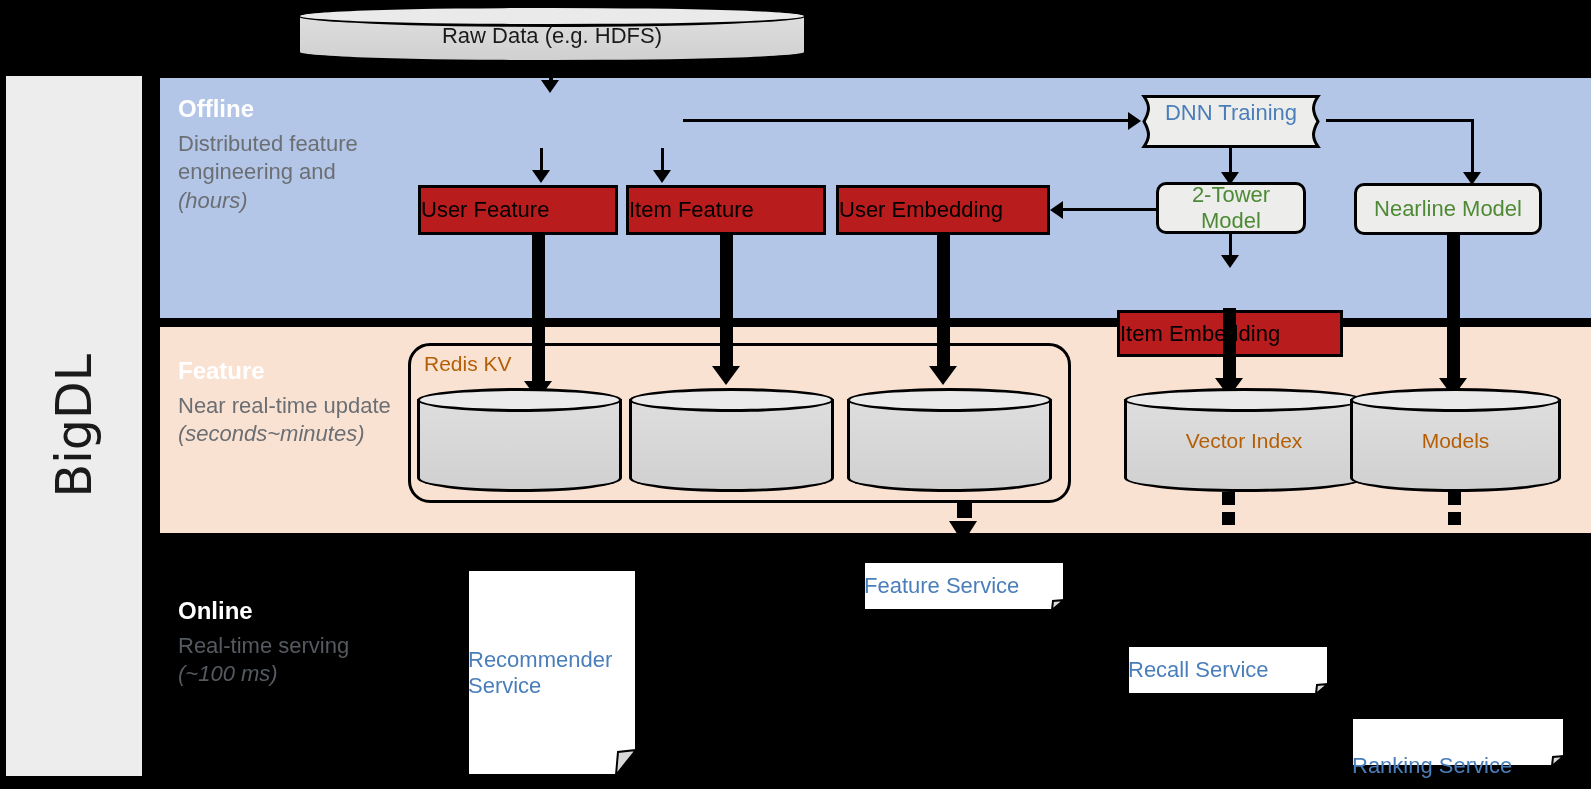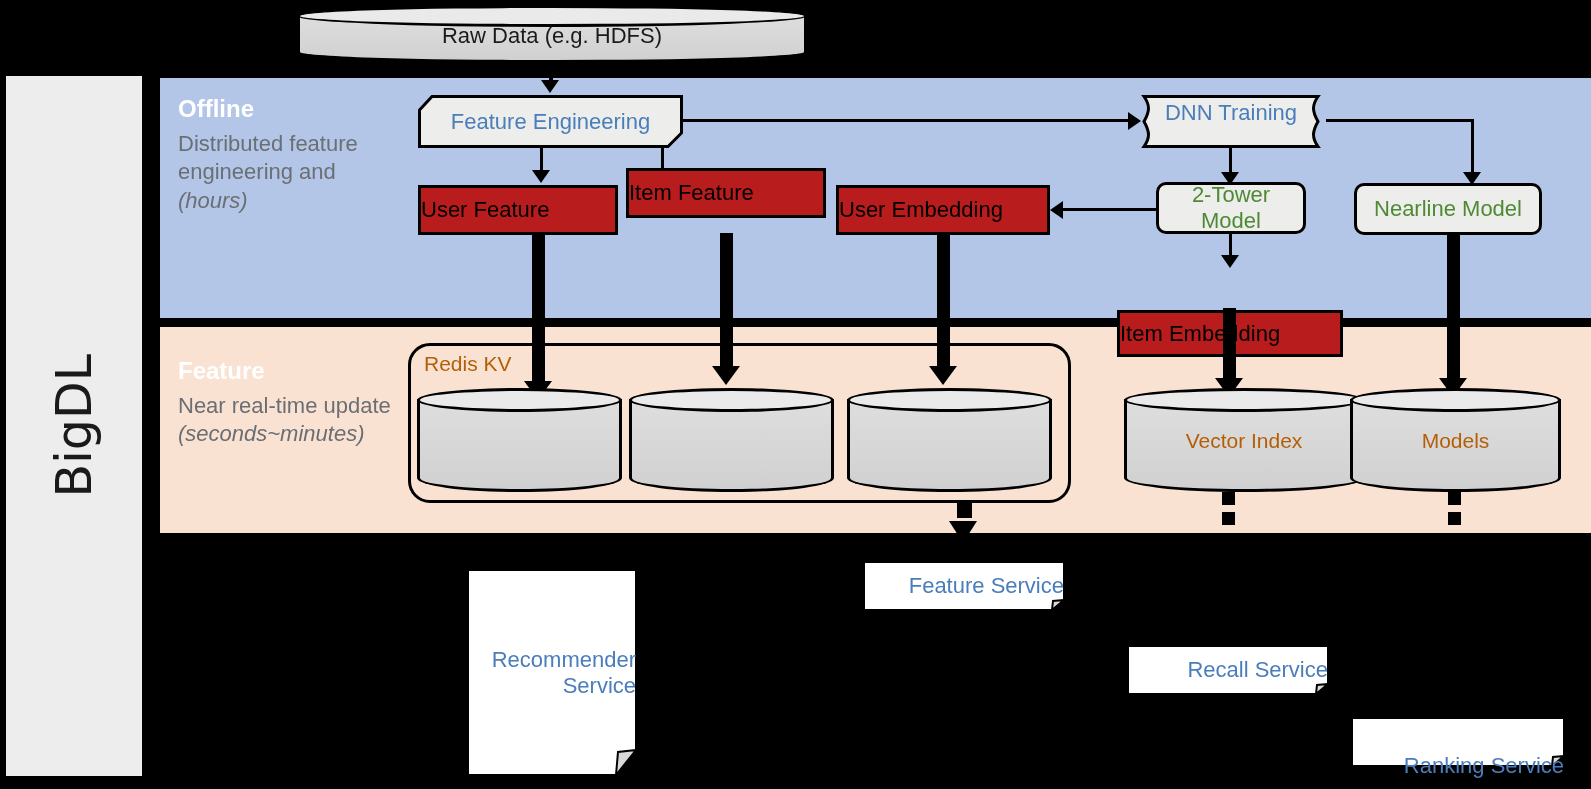--- a/index.html
+++ b/index.html
@@ -63,21 +63,21 @@
   .lbox.round{border-radius:10px;}
   .flagwrap{position:absolute;}
   .flagwrap svg{position:absolute;left:0;top:0;}
   .flagwrap .txt{position:absolute;left:0;right:0;top:50%;transform:translateY(-50%);
        text-align:center;font-size:22px;}
 
   
   .note{position:absolute;}
   .note svg{position:absolute;left:0;top:0;}
   .note .txt{position:absolute;left:0;right:0;top:50%;transform:translateY(-50%);
-        text-align:right;font-size:22px;color:#4a7ebb;line-height:1.2;}
+        text-align:left;font-size:22px;color:#4a7ebb;line-height:1.2;}
 
   
   #redis-group{left:408px;top:343px;width:663px;height:160px;border:3px solid #000;
                border-radius:22px;background:transparent;}
   #redis-label{left:424px;top:352px;font-size:21px;color:#b45f06;}
 
   
   .vline{background:#000;}
   .hline{background:#000;}
   .arrowhead-down{width:0;height:0;border-left:9px solid transparent;
@@ -105,36 +105,34 @@
   <div class="abs" id="cap-offline">
     <div class="band-title">Offline</div>
     <div class="band-desc"><span>Distributed feature engineering and </span><i>(hours)</i></div>
   </div>
 
   <div class="abs" id="cap-nearline">
     <div class="band-title">Feature</div>
     <div class="band-desc"><span>Near real-time update </span><i>(seconds~minutes)</i></div>
   </div>
 
+  <div class="abs" id="cap-online">
+    <div class="band-title">Online</div>
+    <div class="band-desc"><span>Real-time serving </span><i>(~100 ms)</i></div>
+  </div>
 
   <div class="cyl" id="rawdata">
     <div class="body"></div>
     <div class="top"></div>
     <div class="lbl">Raw Data (e.g. HDFS)</div>
   </div>
 
   <div class="abs vline" style="left:549px;top:63px;width:4px;height:20px;"></div>
   <div class="abs arrowhead-down" style="left:541px;top:80px;"></div>
 
-  <div class="flagwrap" style="left:418px;top:95px;width:265px;height:53px;">
-    <svg width="265" height="53" viewBox="0 0 265 53">
-      <path d="M14,1.5 L263.5,1.5 L263.5,38 L250,51.5 L1.5,51.5 L1.5,15 Z" fill="#ededeb" stroke="#000" stroke-width="3"></path>
-    </svg>
-    <div class="txt blue-t">Feature Engineering</div>
-  </div>
 
   <div class="abs hline" style="left:683px;top:119px;width:447px;height:3px;"></div>
   <div class="abs arrowhead-right" style="left:1128px;top:112px;"></div>
 
   <div class="flagwrap" style="left:1133px;top:95px;width:196px;height:35px;">
     <svg width="196" height="53" viewBox="0 0 196 53">
       <path d="M11,1.5 L185,1.5 C179,10 179,16 185,26.5 C179,37 179,43 185,51.5
                L11,51.5 C17,43 17,37 11,26.5 C17,16 17,10 11,1.5 Z" fill="#ededeb" stroke="#000" stroke-width="3"></path>
     </svg>
     <div class="txt blue-t">DNN Training</div>
@@ -149,21 +147,21 @@
   <div class="abs vline" style="left:1229px;top:148px;width:3px;height:26px;"></div>
   <div class="abs arrowhead-down" style="left:1221px;top:172px;"></div>
 
   <div class="abs hline" style="left:1326px;top:119px;width:148px;height:3px;"></div>
   <div class="abs vline" style="left:1471px;top:119px;width:3px;height:55px;"></div>
   <div class="abs arrowhead-down" style="left:1463px;top:172px;"></div>
 
   <div class="abs gbox" style="left:418px;top:185px;width:200px;height:50px;">
     <span>User Feature</span>
   </div>
-  <div class="abs gbox" style="left:626px;top:168px;width:200px;height:50px;">
+  <div class="abs gbox" style="left:626px;top:185px;width:200px;height:50px;">
     <span>Item Feature</span>
   </div>
   <div class="abs gbox" style="left:836px;top:185px;width:214px;height:50px;">
     <span>User Embedding</span>
   </div>
 
   <div class="abs hline" style="left:1063px;top:208px;width:96px;height:3px;"></div>
   <div class="abs arrowhead-left" style="left:1050px;top:201px;"></div>
 
   <div class="abs lbox round green-t" style="left:1156px;top:182px;width:150px;height:52px;">

